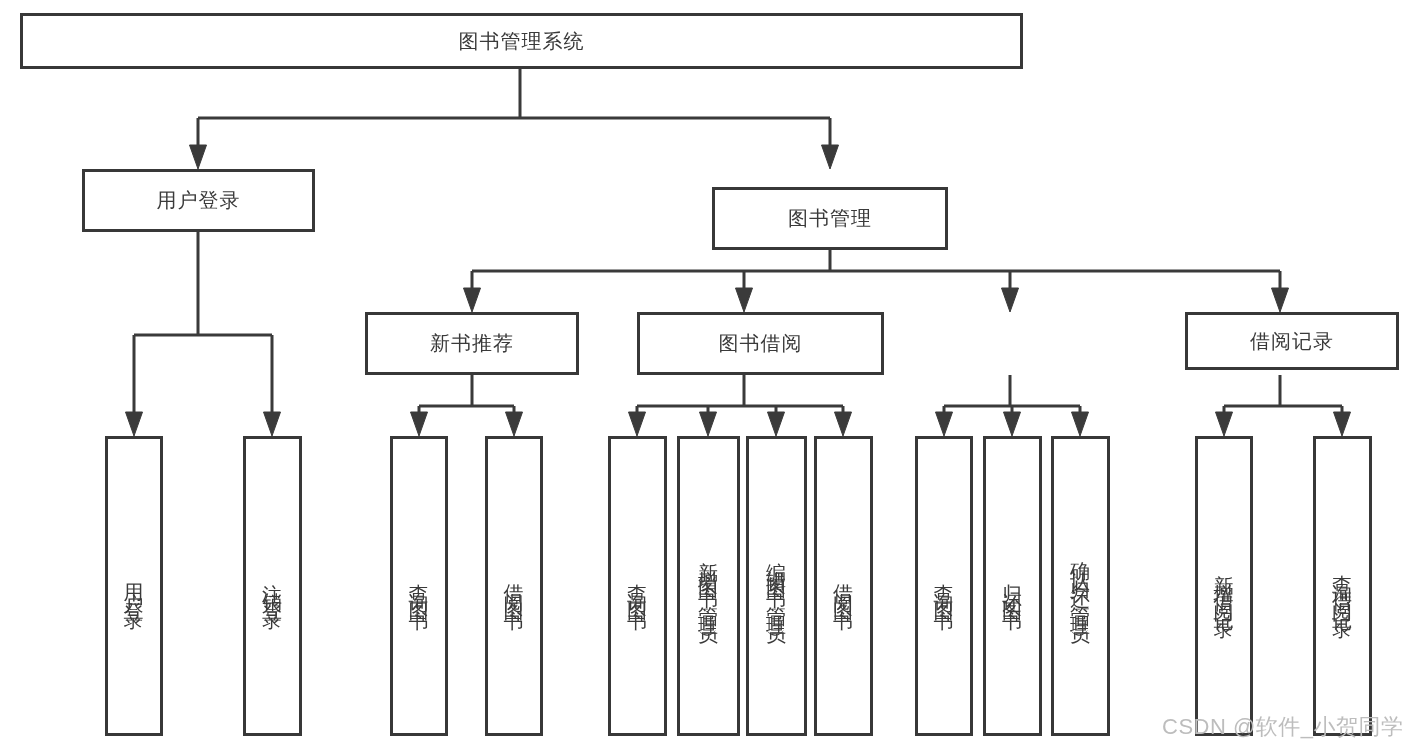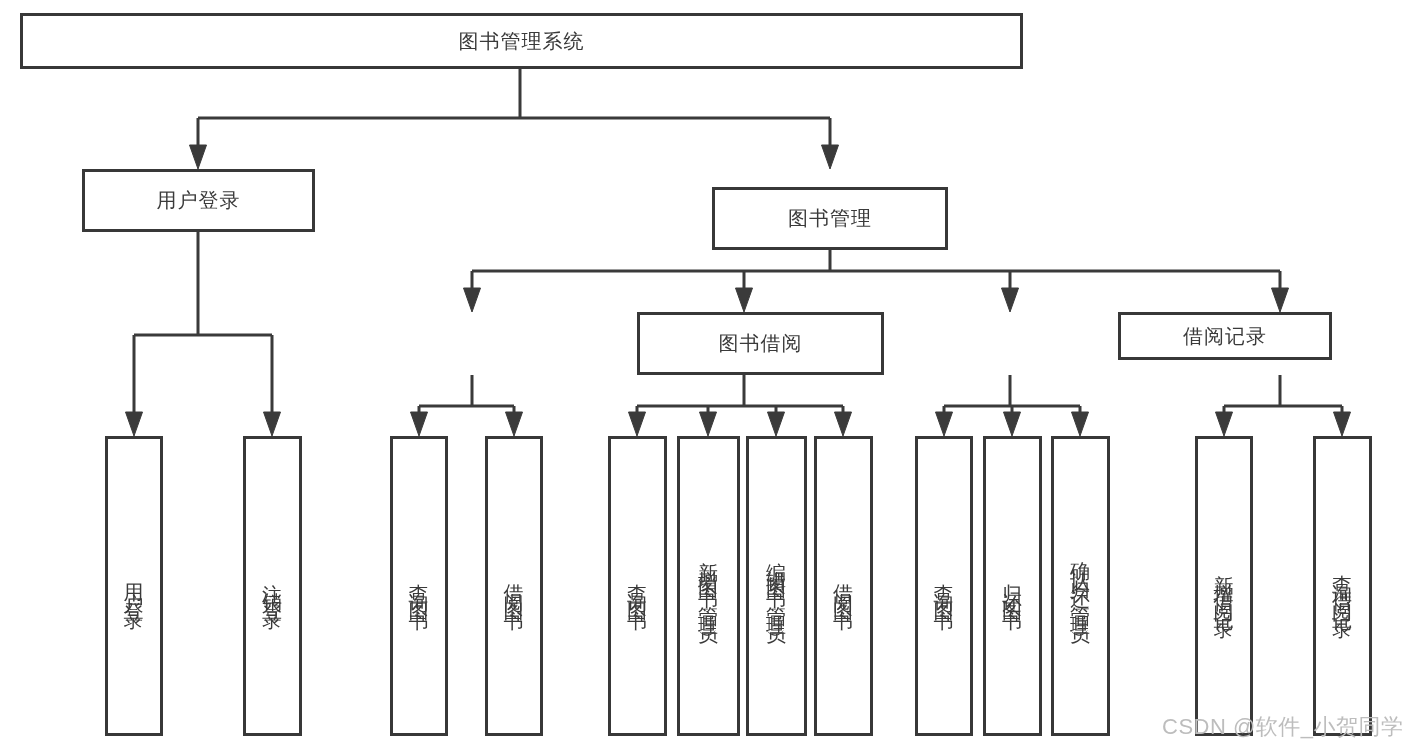--- a/index.html
+++ b/index.html
@@ -31,21 +31,21 @@
     letter-spacing:9px;
     line-height:1;
   }
   
   .n-root{left:20px;top:13px;width:1003px;height:56px;}
   .n-ul{left:82px;top:169px;width:233px;height:63px;}
   .n-bm{left:712px;top:169px;width:236px;height:63px;margin-top:18px;}
   .n-l3a{left:365px;top:312px;width:214px;height:63px;}
   .n-l3b{left:637px;top:312px;width:247px;height:63px;}
   .n-l3c{left:903px;top:312px;width:214px;height:63px;}
-  .n-l3d{left:1118px;top:312px;width:214px;height:48px;}
+  .n-l3d{left:1185px;top:312px;width:214px;height:58px;}
   .n-a1{left:105px;top:436px;width:58px;height:300px;}
   .n-a2{left:243px;top:436px;width:59px;height:300px;}
   .n-b1{left:390px;top:436px;width:58px;height:300px;}
   .n-b2{left:485px;top:436px;width:58px;height:300px;}
   .n-c1{left:608px;top:436px;width:59px;height:300px;}
   .n-c2{left:677px;top:436px;width:63px;height:300px;}
   .n-c3{left:746px;top:436px;width:61px;height:300px;}
   .n-c4{left:814px;top:436px;width:59px;height:300px;}
   .n-d1{left:915px;top:436px;width:58px;height:300px;}
   .n-d2{left:983px;top:436px;width:59px;height:300px;}
@@ -98,20 +98,21 @@
     <path d="M1280,375 V406 M1224,406 H1342 M1224,406 V413 M1342,406 V413"></path>
     <polygon points="1215.5,412 1232.5,412 1224,436"></polygon>
     <polygon points="1333.5,412 1350.5,412 1342,436"></polygon>
   </svg>
 
   <div class="box h-box n-root">图书管理系统</div>
 
   <div class="box h-box n-ul">用户登录</div>
   <div class="box h-box n-bm">图书管理</div>
 
+  <div class="box h-box n-l3a">新书推荐</div>
   <div class="box h-box n-l3b">图书借阅</div>
   <div class="box h-box n-l3d">借阅记录</div>
 
   <div class="box v-box n-a1">用户登录</div>
   <div class="box v-box n-a2">注销登录</div>
 
   <div class="box v-box n-b1">查询图书</div>
   <div class="box v-box n-b2">借阅图书</div>
 
   <div class="box v-box n-c1">查询图书</div>

